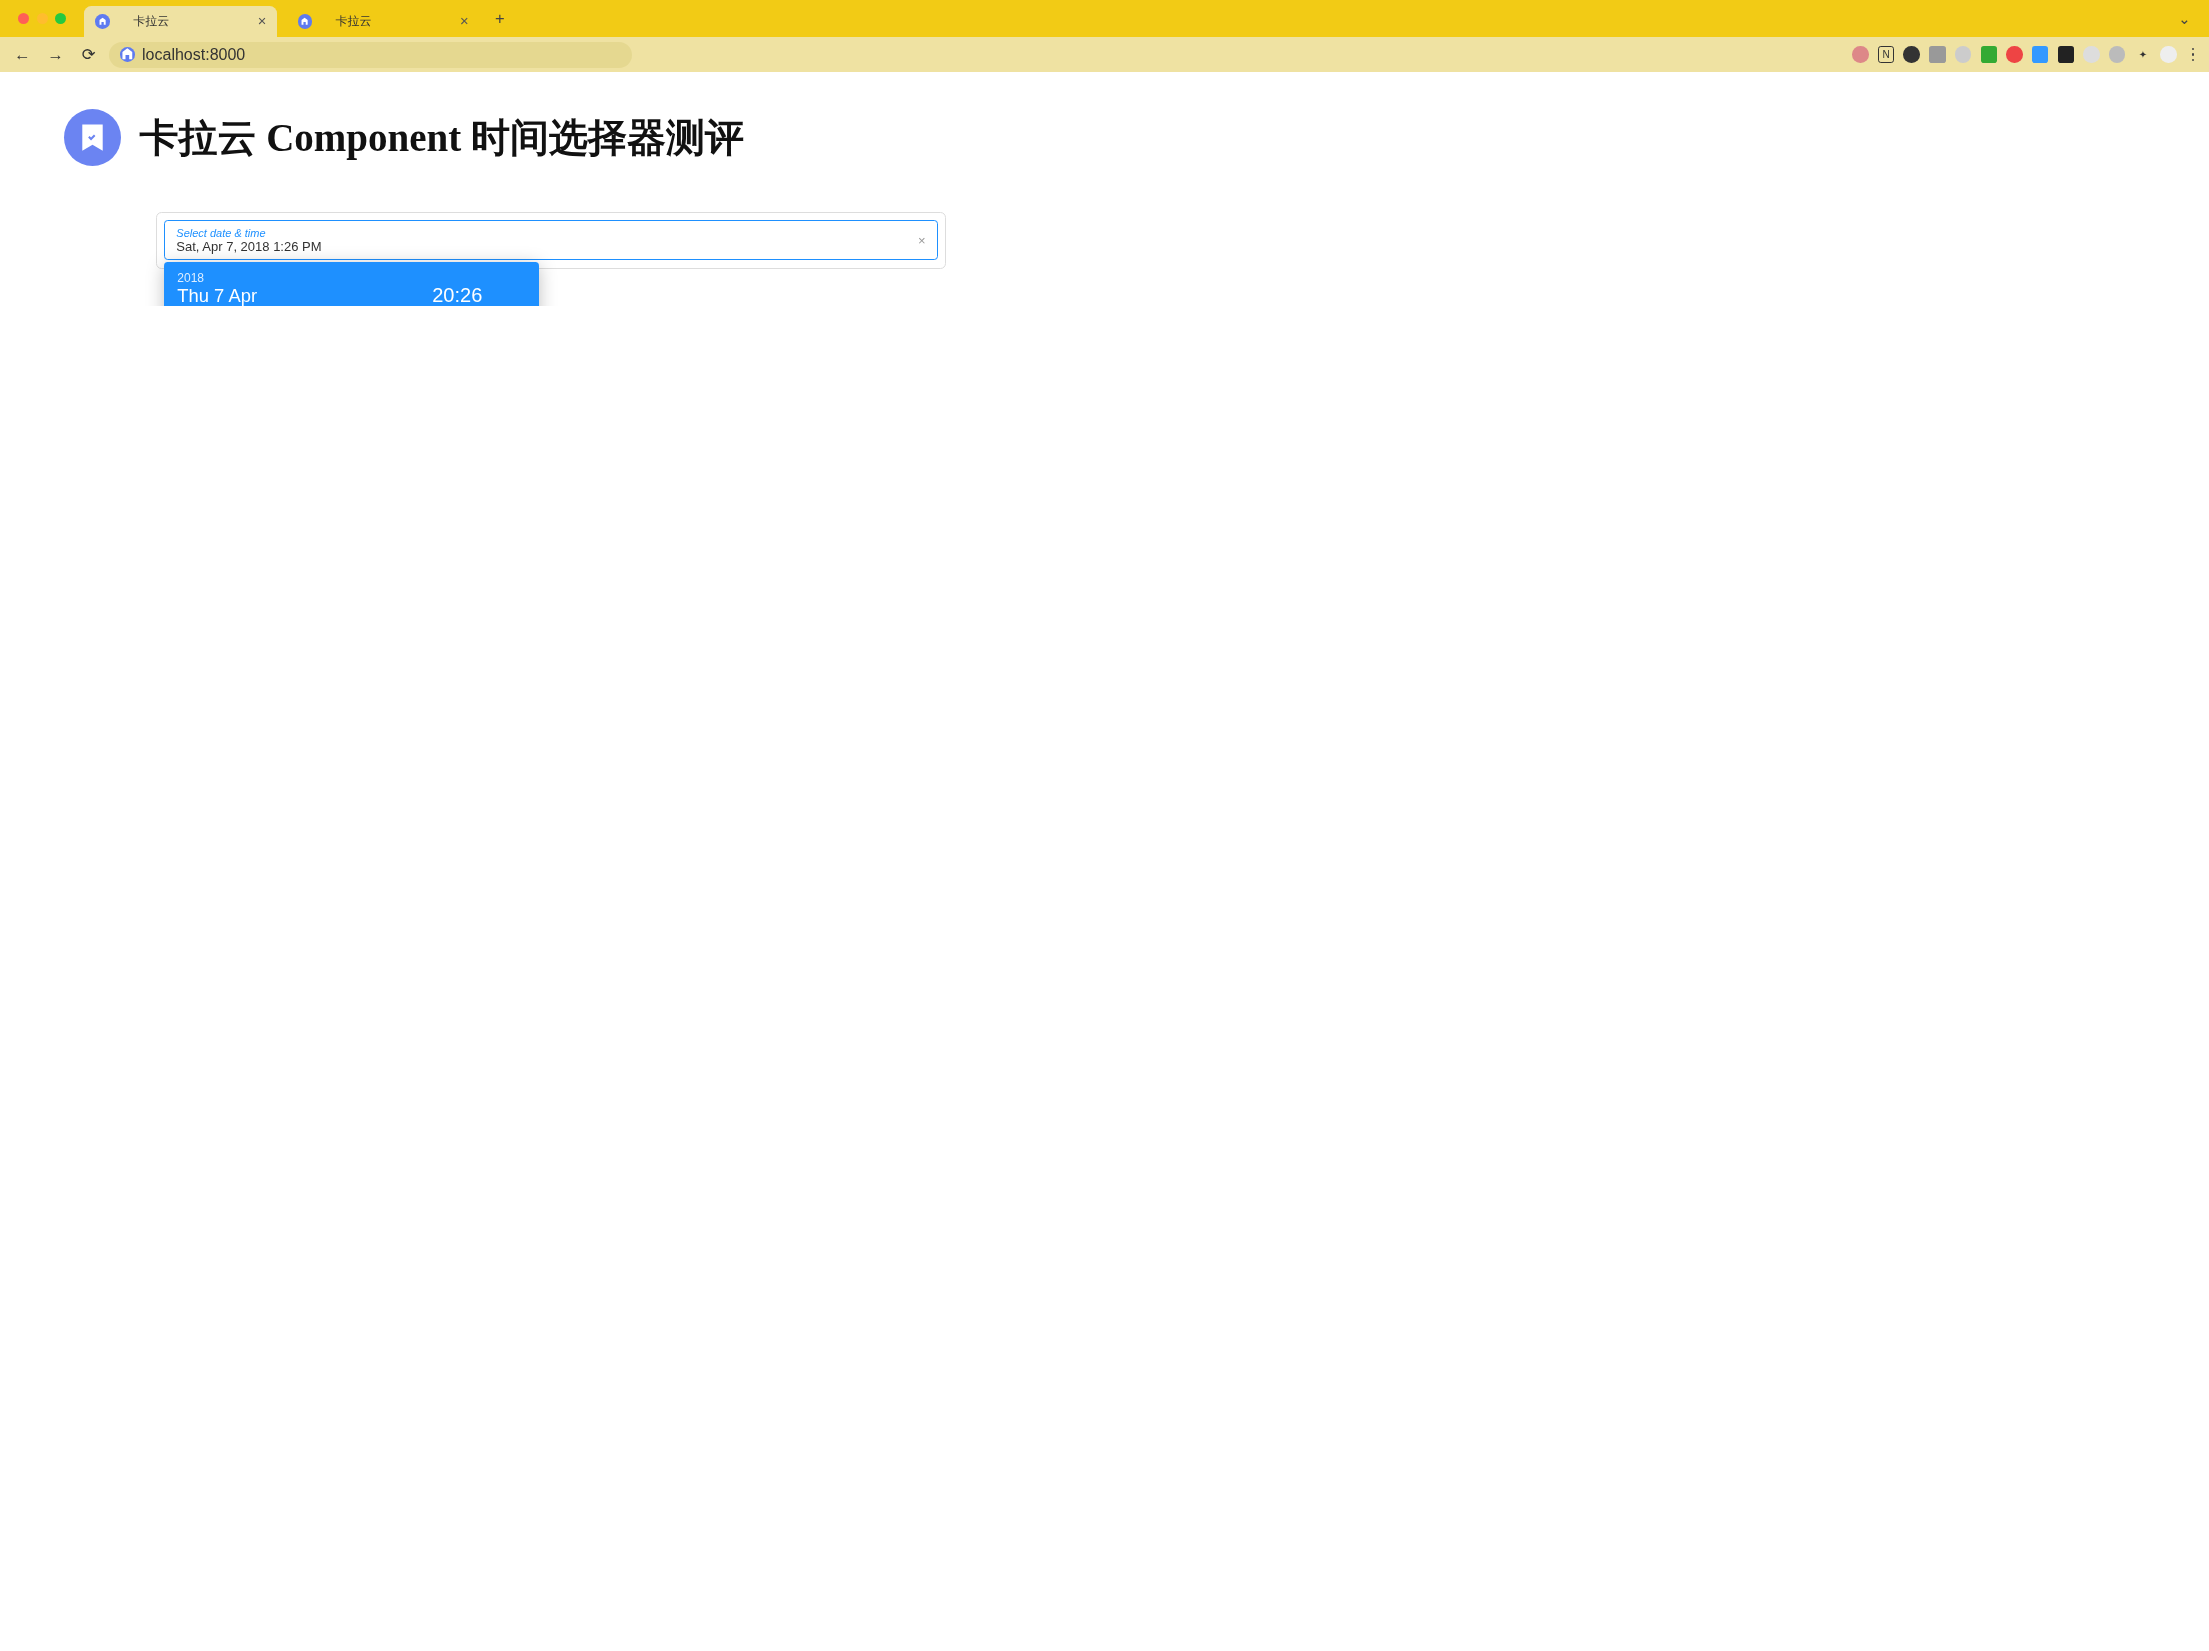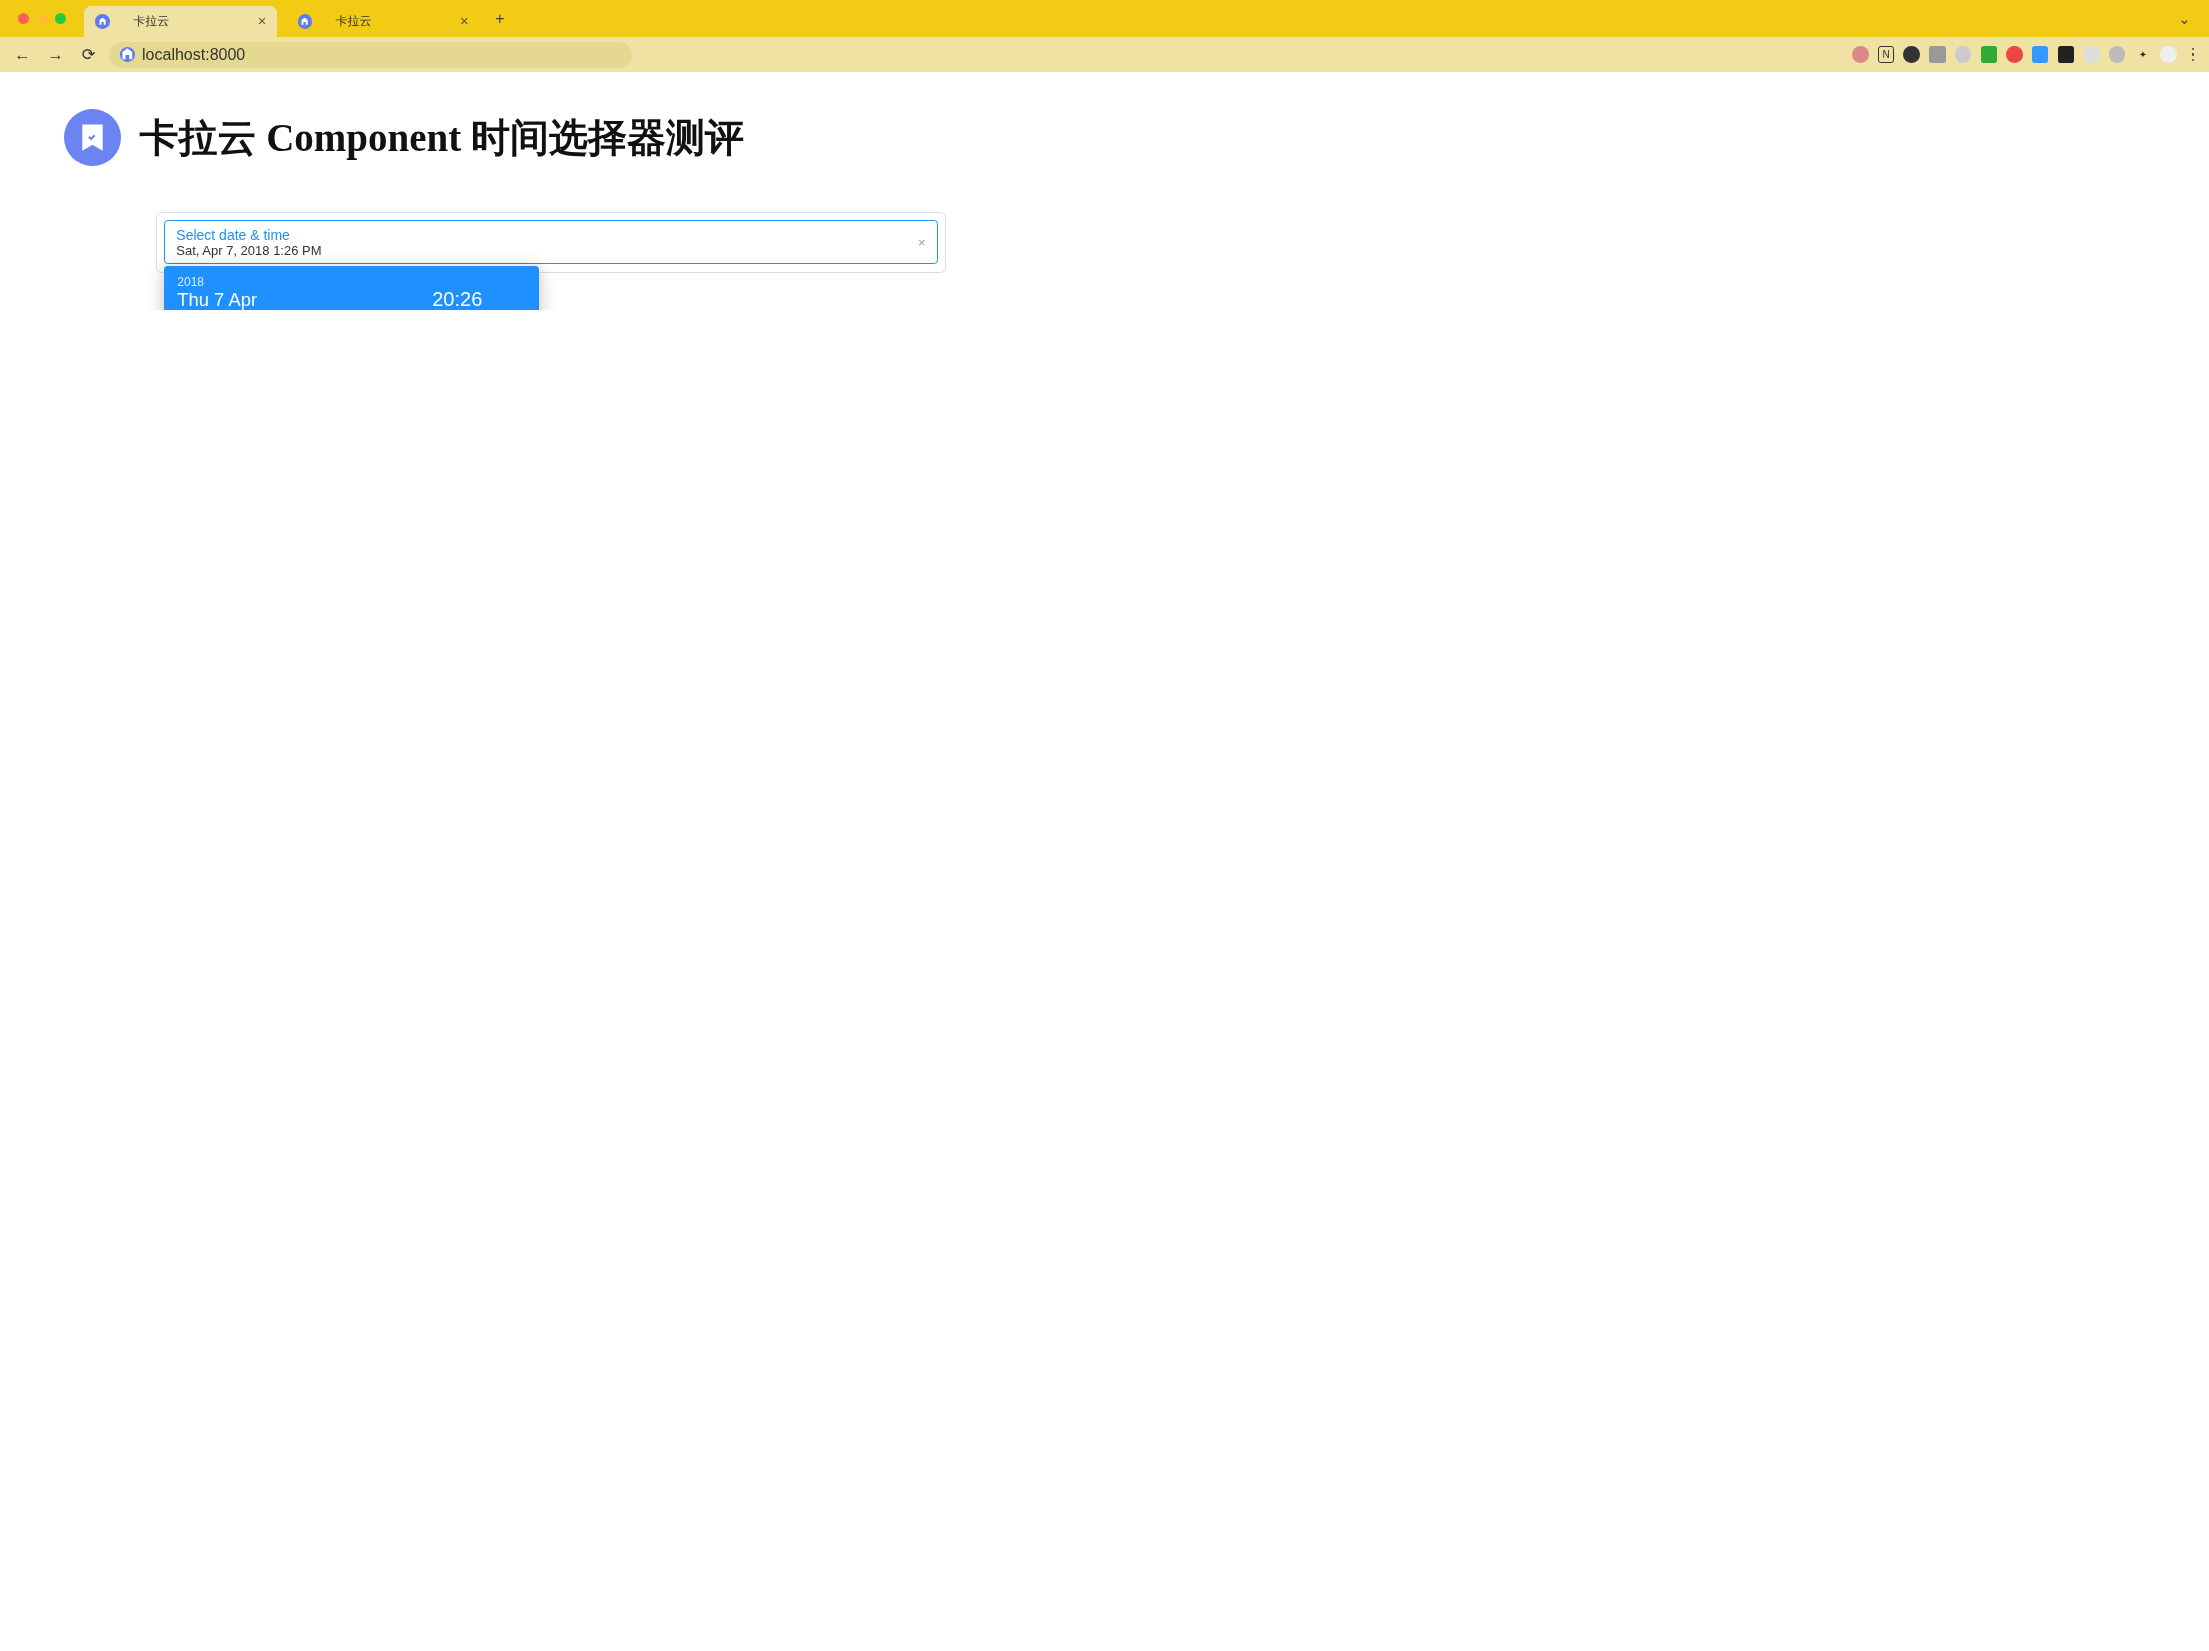--- a/index.html
+++ b/index.html
@@ -37,21 +37,21 @@
     .page-header { display: flex; align-items: center; gap: 18.4px; margin-bottom: 46px; }
     .logo { width: 57px; height: 57px; border-radius: 50%; background: #6b84f2; display: flex; align-items: center; justify-content: center; }
     .logo svg { width: 35px; height: 35px; }
     .page-title { font-size: 39px; font-weight: bold; font-family: "Songti SC", serif; color: #111; }
     
     .section { padding-left: 92px; max-width: 882px; }
     .section-title { font-size: 26px; font-weight: 500; color: #222; margin-bottom: 27.5px; }
     
     .picker-container { border: 0.9px solid #ddd; border-radius: 5.5px; padding: 7.3px; background: #fff; }
     .picker-input-wrap { position: relative; border: 0.9px solid #1e90ff; border-radius: 3.7px; padding: 5.5px 11px; background: #fff; }
-    .picker-label { font-size: 14px; color: #1e90ff; }
+    .picker-label { font-size: 11px; color: #1e90ff; font-style: italic; }
     .picker-value { font-size: 13px; color: #333; }
     .picker-clear { position: absolute; right: 11px; top: 50%; transform: translateY(-50%); color: #999; font-size: 13px; cursor: pointer; }
     
     .picker-popup { position: absolute; background: #fff; box-shadow: 0 3.7px 18.4px rgba(0,0,0,0.25); border-radius: 3.7px; width: 375px; margin-top: 1.8px; overflow: hidden; }
     .popup-header { background: #1e90ff; color: #fff; padding: 9.2px 13px; display: flex; justify-content: space-between; align-items: flex-end; }
     .popup-header-left { }
     .popup-year { font-size: 12px; opacity: 0.85; }
     .popup-date { font-size: 18.4px; font-weight: 400; }
     .popup-time { font-size: 20px; padding-right: 44px; }
     

